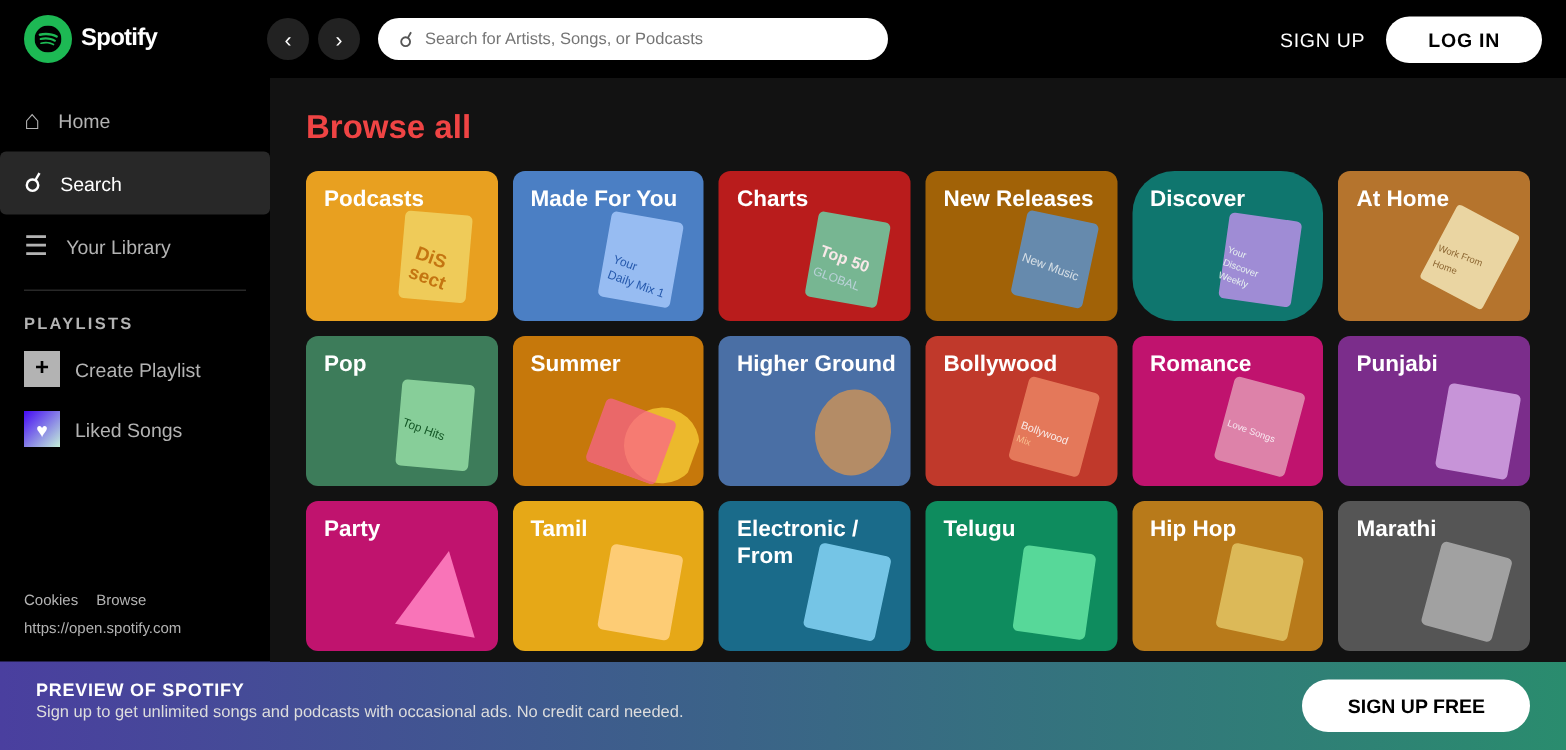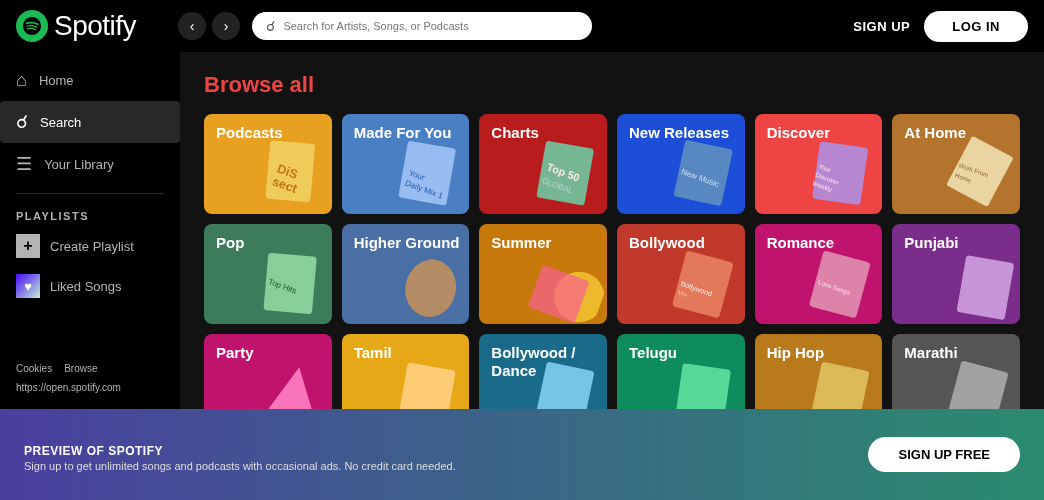--- a/index.html
+++ b/index.html
@@ -28,21 +28,21 @@
       gap: 6px;
       min-width: 150px;
     }
     .logo-icon {
       width: 32px; height: 32px;
       background: #1DB954;
       border-radius: 50%;
       display: flex; align-items: center; justify-content: center;
     }
     .logo-icon svg { width: 18px; height: 18px; fill: #000; }
-    .logo-text { color: #fff; font-size: 28px; font-weight: 400; letter-spacing: -0.5px; }
+    .logo-text { color: #fff; font-size: 16px; font-weight: 700; letter-spacing: -0.5px; }
 
     .nav-arrows { display: flex; gap: 6px; }
     .nav-btn {
       width: 28px; height: 28px;
       background: #222;
       border-radius: 50%;
       border: none;
       color: #fff;
       cursor: pointer;
       display: flex; align-items: center; justify-content: center;
@@ -63,21 +63,21 @@
       border: none;
       outline: none;
       font-size: 11px;
       width: 100%;
       background: transparent;
       color: #333;
     }
     .search-icon-wrap { color: #555; font-size: 14px; }
 
     .auth-area { margin-left: auto; display: flex; align-items: center; gap: 14px; }
-    .btn-signup { background: none; border: none; color: #fff; font-size: 13px; font-weight: 700; cursor: pointer; letter-spacing: 0.5px; }
+    .btn-signup { background: none; border: none; color: #fff; font-size: 13px; font-weight: 400; cursor: pointer; letter-spacing: 0.5px; }
     .btn-login {
       background: #fff;
       color: #000;
       border: none;
       border-radius: 20px;
       padding: 8px 28px;
       font-size: 13px;
       font-weight: 700;
       cursor: pointer;
       letter-spacing: 0.5px;
@@ -203,23 +203,23 @@
       opacity: 0.9;
     }
 
     
     .browse-area::-webkit-scrollbar { width: 6px; }
     .browse-area::-webkit-scrollbar-thumb { background: #555; border-radius: 3px; }
 
     
     .footer-banner {
       background: linear-gradient(90deg, #4a3f9f, #2a8c6e);
-      padding: 28px 24px;
-      display: flex;
-      align-items: flex-end;
+      padding: 12px 24px;
+      display: flex;
+      align-items: flex-start;
       justify-content: space-between;
       flex-shrink: 0;
     }
     .footer-text-block {}
     .footer-title { color: #fff; font-size: 12px; font-weight: 700; text-transform: uppercase; letter-spacing: 0.5px; margin-bottom: 2px; }
     .footer-sub { color: #ddd; font-size: 11px; }
     .btn-signup-free {
       background: #fff;
       color: #000;
       border: none;
@@ -316,28 +316,28 @@
             </svg></div>
         </div>
         <div class="card" style="background: #b91c1c;">
           <div class="card-label">Charts</div>
           <div class="card-art"><svg viewBox="0 0 80 80" width="72" height="72">
               <rect x="8" y="8" width="54" height="64" rx="4" fill="#70c8a0" transform="rotate(-10 40 40)"></rect>
               <text x="14" y="45" font-size="12" font-weight="bold" fill="#fff">Top 50</text>
               <text x="14" y="60" font-size="9" fill="#cef" opacity="0.8">GLOBAL</text>
             </svg></div>
         </div>
-        <div class="card" style="background: #1d4ed8;">
+        <div class="card" style="background: #a16207;">
           <div class="card-label">New Releases</div>
           <div class="card-art"><svg viewBox="0 0 80 80" width="72" height="72">
               <rect x="8" y="8" width="54" height="64" rx="4" fill="#6090c0" transform="rotate(-8 40 40)"></rect>
               <text x="12" y="50" font-size="9" fill="#ddeeff">New Music</text>
             </svg></div>
         </div>
-        <div class="card" style="background: #ef4444;">
+        <div class="card" style="background: #0f766e; border-radius: 28px;">
           <div class="card-label">Discover</div>
           <div class="card-art"><svg viewBox="0 0 80 80" width="72" height="72">
               <rect x="8" y="8" width="54" height="64" rx="4" fill="#b090e0" transform="rotate(-12 40 40)"></rect>
               <text x="10" y="44" font-size="7" fill="#fff">Your</text>
               <text x="10" y="54" font-size="7" fill="#fff">Discover</text>
               <text x="10" y="64" font-size="7" fill="#fff">Weekly</text>
             </svg></div>
         </div>
         <div class="card" style="background: rgb(181, 116, 45);">
           <div class="card-label">At Home</div>
@@ -347,31 +347,31 @@
               <text x="12" y="54" font-size="7" fill="#886633">Home</text>
             </svg></div>
         </div>
         <div class="card" style="background: rgb(61, 124, 90); padding-left: 16px;">
           <div class="card-label">Pop</div>
           <div class="card-art"><svg viewBox="0 0 80 80" width="72" height="72">
               <rect x="8" y="8" width="54" height="64" rx="4" fill="#90d8a0" transform="rotate(-15 40 40)"></rect>
               <text x="12" y="50" font-size="9" fill="#115522">Top Hits</text>
             </svg></div>
         </div>
+        <div class="card" style="background: rgb(198, 120, 11);">
+          <div class="card-label">Summer</div>
+          <div class="card-art"><svg viewBox="0 0 80 80" width="72" height="72">
+              <circle cx="55" cy="50" r="28" fill="#f0c030"></circle>
+              <rect x="5" y="30" width="55" height="50" rx="4" fill="#ff60a0" opacity="0.7"></rect>
+            </svg></div>
+        </div>
         <div class="card" style="background: rgb(74, 111, 165);">
           <div class="card-label">Higher Ground</div>
           <div class="card-art"><svg viewBox="0 0 80 80" width="72" height="72">
               <ellipse cx="40" cy="45" rx="28" ry="32" fill="#c09060" transform="rotate(-8 40 40)"></ellipse>
-            </svg></div>
-        </div>
-        <div class="card" style="background: rgb(198, 120, 11);">
-          <div class="card-label">Summer</div>
-          <div class="card-art"><svg viewBox="0 0 80 80" width="72" height="72">
-              <circle cx="55" cy="50" r="28" fill="#f0c030"></circle>
-              <rect x="5" y="30" width="55" height="50" rx="4" fill="#ff60a0" opacity="0.7"></rect>
             </svg></div>
         </div>
         <div class="card" style="background: rgb(192, 57, 43);">
           <div class="card-label">Bollywood</div>
           <div class="card-art"><svg viewBox="0 0 80 80" width="72" height="72">
               <rect x="8" y="10" width="54" height="64" rx="4" fill="#e88060" transform="rotate(-5 40 40)"></rect>
               <text x="12" y="52" font-size="8" fill="#fff">Bollywood</text>
               <text x="12" y="62" font-size="7" fill="#ffcc99">Mix</text>
             </svg></div>
         </div>
@@ -394,21 +394,21 @@
               <polygon points="40,10 70,70 10,70" fill="#ff80c0" transform="rotate(-10 40 40)"></polygon>
             </svg></div>
         </div>
         <div class="card" style="background: rgb(230, 168, 23);">
           <div class="card-label">Tamil</div>
           <div class="card-art"><svg viewBox="0 0 80 80" width="72" height="72">
               <rect x="8" y="10" width="54" height="64" rx="4" fill="#ffd080" transform="rotate(-10 40 40)"></rect>
             </svg></div>
         </div>
         <div class="card" style="background: rgb(26, 107, 138);">
-          <div class="card-label">Bollywood / Dance</div>
+          <div class="card-label">Electronic / From</div>
           <div class="card-art"><svg viewBox="0 0 80 80" width="72" height="72">
               <rect x="8" y="10" width="54" height="64" rx="4" fill="#80d0f0" transform="rotate(-8 40 40)"></rect>
             </svg></div>
         </div>
         <div class="card" style="background: rgb(14, 140, 94);">
           <div class="card-label">Telugu</div>
           <div class="card-art"><svg viewBox="0 0 80 80" width="72" height="72">
               <rect x="8" y="10" width="54" height="64" rx="4" fill="#60e0a0" transform="rotate(-12 40 40)"></rect>
             </svg></div>
         </div>

